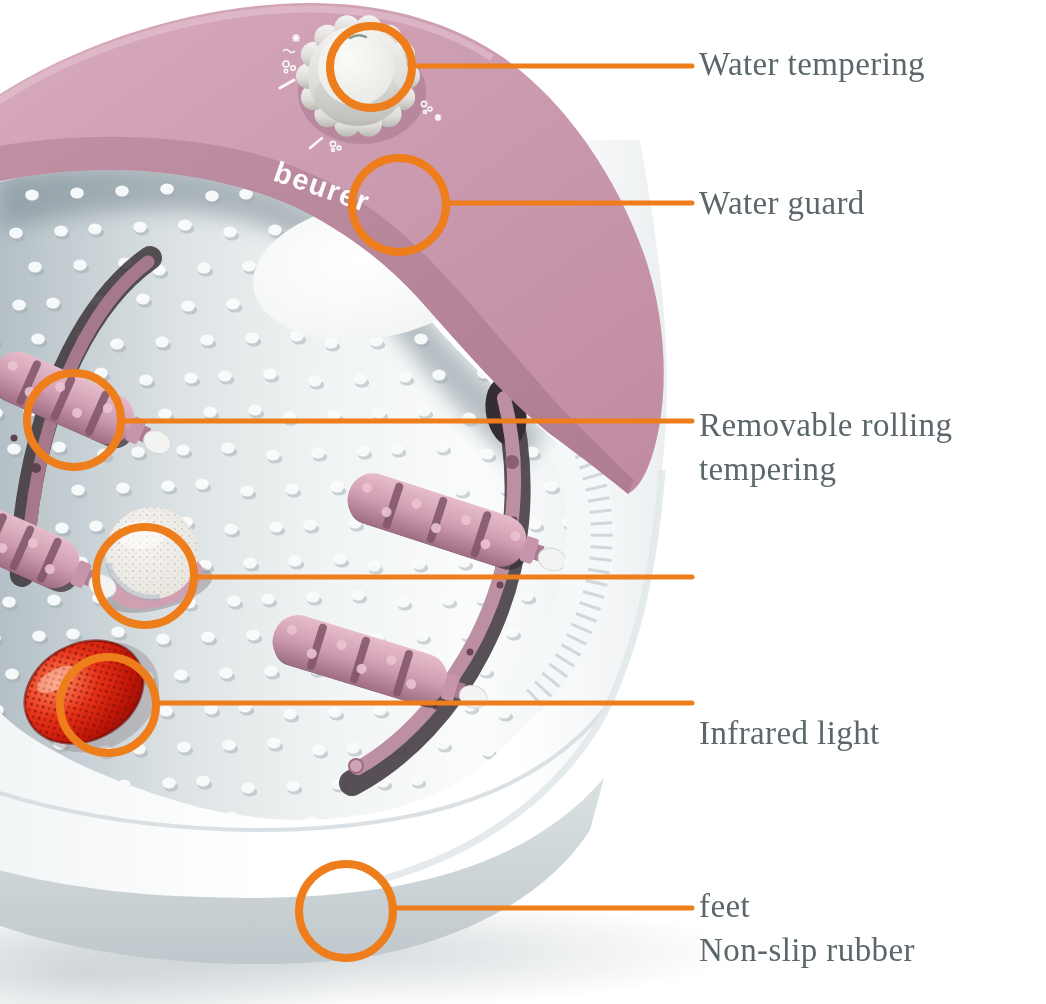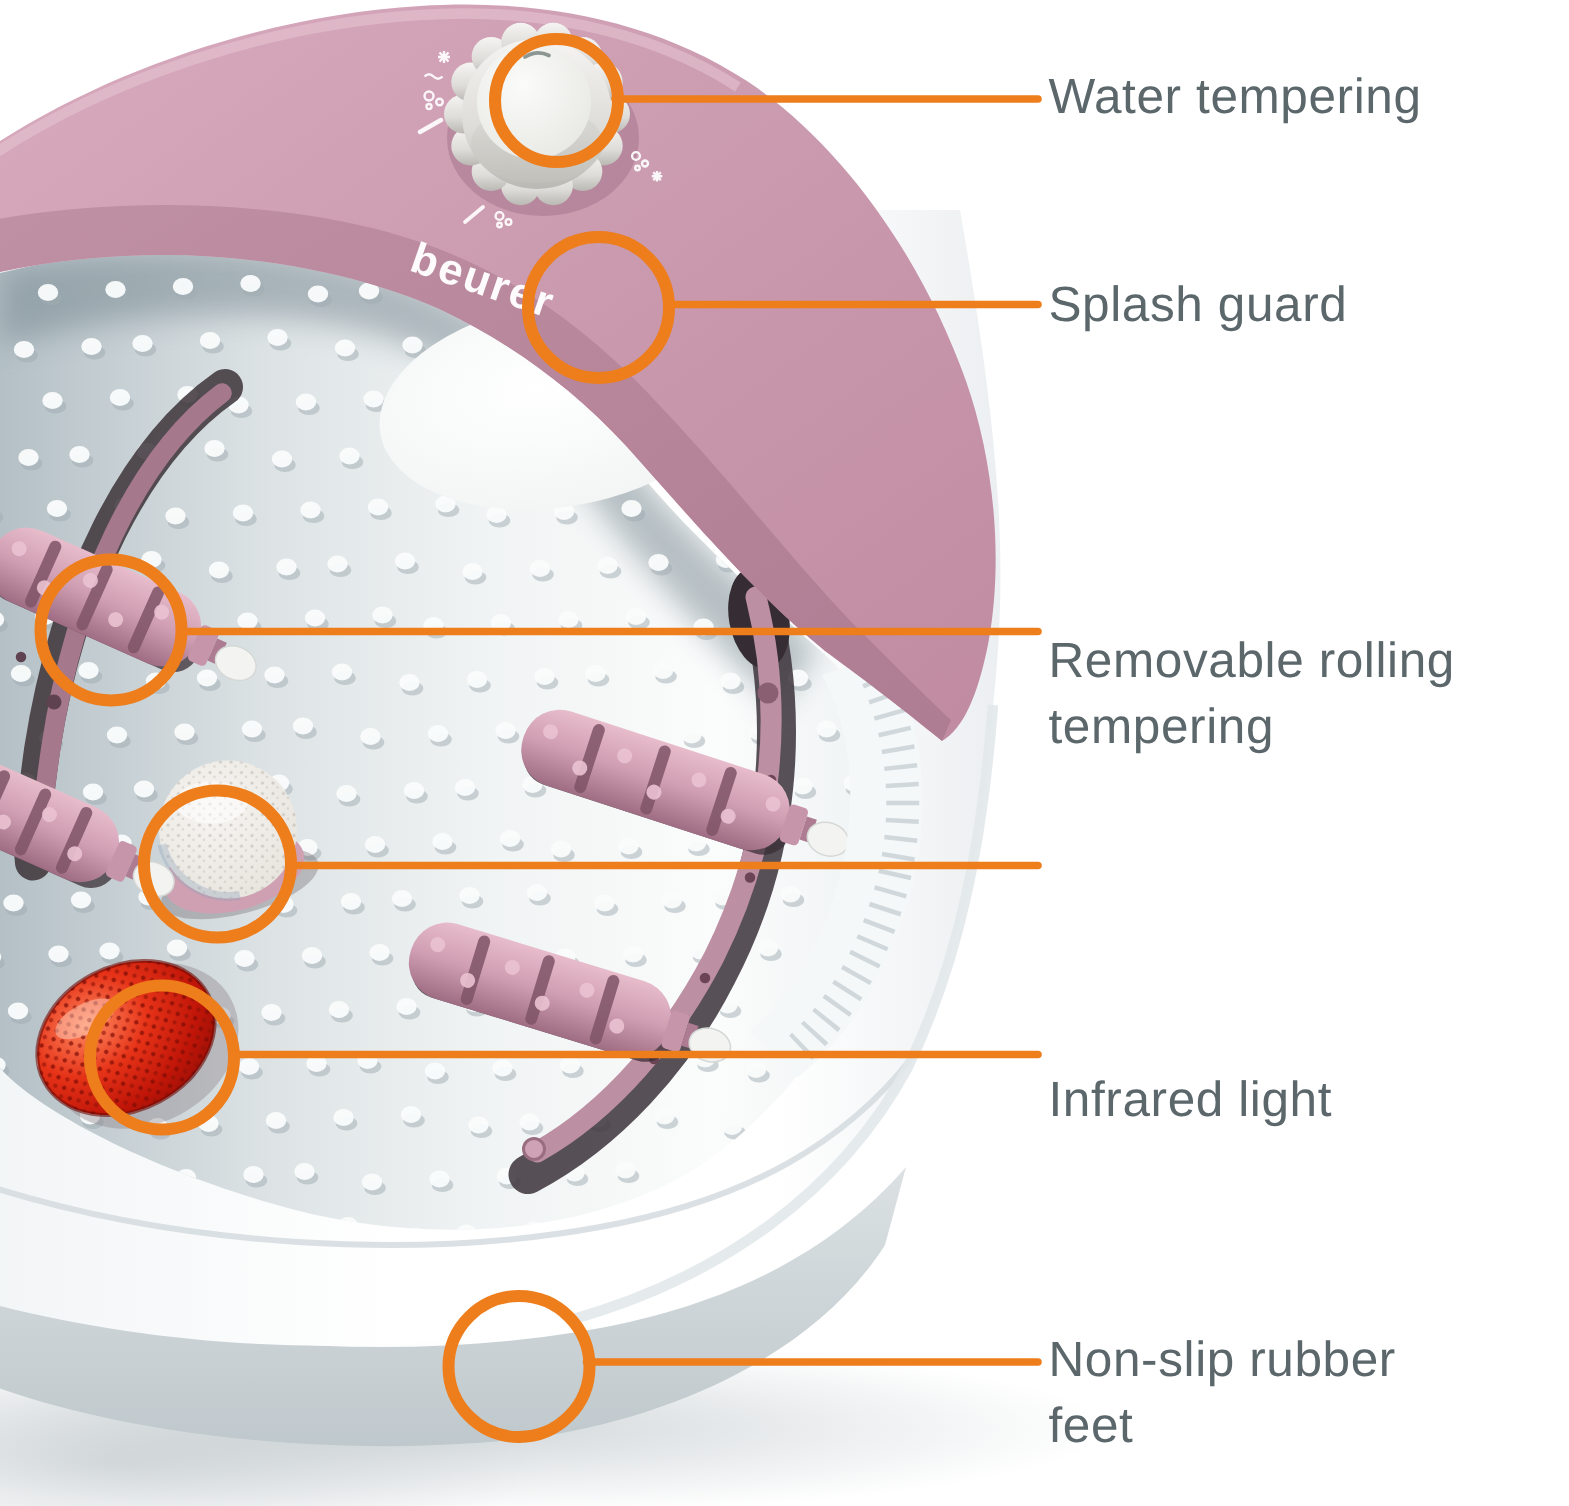--- a/index.html
+++ b/index.html
@@ -5,21 +5,21 @@
   html,body{margin:0;padding:0;background:#fff;}
   .stage{
     position:relative;width:1046px;height:1004px;overflow:hidden;
     background:#ffffff;font-family:"Liberation Sans",sans-serif;
   }
   .stage svg{position:absolute;left:0;top:0;}
   .labels{position:absolute;left:699px;top:0;width:347px;height:100%;}
   .label{
     position:absolute;left:0;width:347px;
     font-size:33px;line-height:44px;letter-spacing:.4px;
-    color:#5b676b;font-weight:400;
+    color:#5b676b;font-weight:400;font-family:Liberation Serif, serif;
   }
   .label div{white-space:nowrap;}
 </style>
 </head>
 <body>
 
 <div class="stage">
 
 <svg width="1046" height="1004" viewBox="0 0 1046 1004">
   <defs>
@@ -932,30 +932,30 @@
     <line x1="391" y1="908" x2="692" y2="908" stroke="#ee7d1c"></line>
   </g>
 </svg>
 
 <div class="labels">
   <div class="label" style="top:42px">
     <div>Water tempering</div>
     <div></div>
   </div>
   <div class="label" style="top:181px">
-    <div>Splash guard</div>
+    <div>Water guard</div>
     <div></div>
   </div>
-  <div class="label" style="top:418px">
+  <div class="label" style="top:403px">
     <div>Removable rolling</div>
     <div>tempering</div>
   </div>
   <div class="label" style="top:711px">
     <div>Infrared light</div>
     <div></div>
   </div>
   <div class="label" style="top:884px">
+    <div>feet</div>
     <div>Non-slip rubber</div>
-    <div>feet</div>
   </div>
 </div>
 
 </div>
 
 </body></html>

